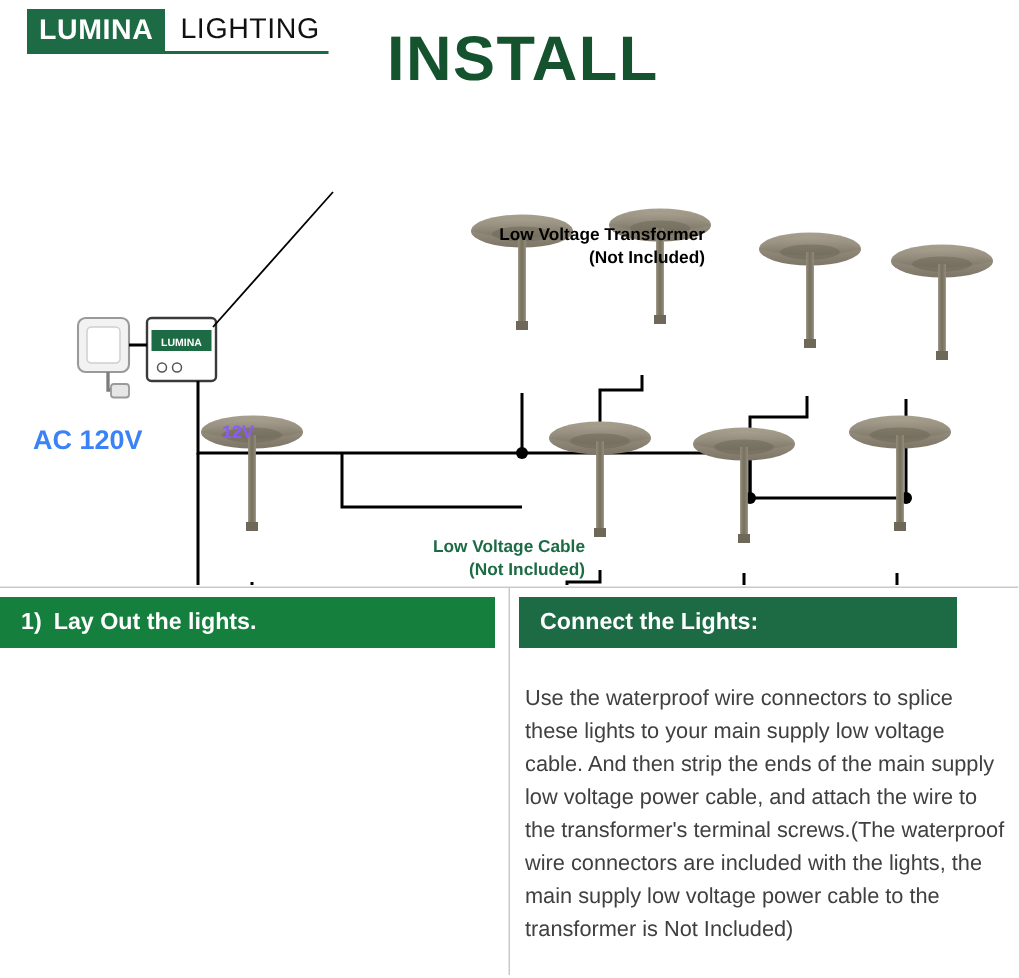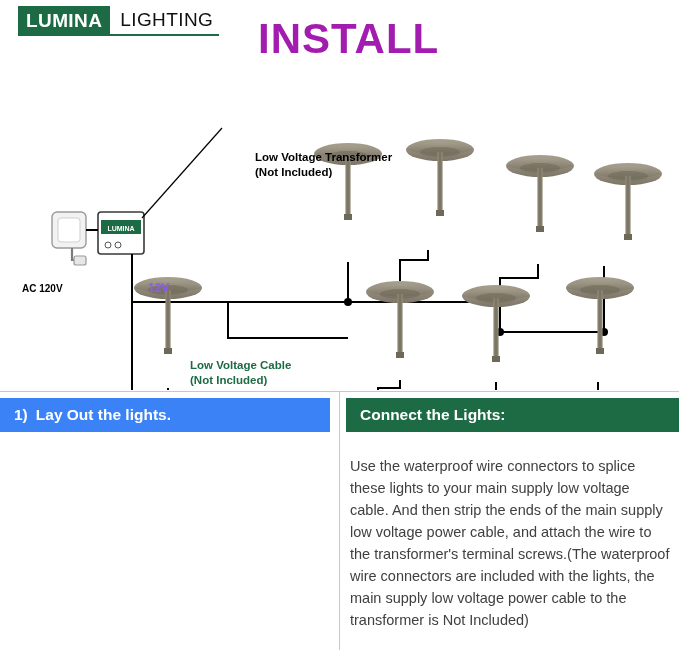--- a/index.html
+++ b/index.html
@@ -51,90 +51,90 @@
     line-height: 1;
     border-bottom: 2px solid #1d6b45;
     text-align: right;
   }
   .install-title {
     position: absolute;
     left: 258px;
     top: 18px;
     font-size: 42px;
     font-weight: bold;
-    color: #a21caf;
+    color: #14532d;
     letter-spacing: 1px;
     line-height: 1;
   }
 
   
   .diagram {
     position: absolute;
     left: 0;
     top: 70px;
     width: 679px;
     height: 320px;
   }
   .diagram svg { display: block; }
 
   .caption {
     position: absolute;
-    text-align: left;
+    text-align: right;
     font-size: 11.5px;
     font-weight: bold;
     color: #000000;
     line-height: 1.3;
   }
   .cap-transformer { left: 255px; top: 80px; width: 215px; }
   .cap-cable { left: 190px; top: 272px; width: 200px; color: #1d6b45; margin-top: 16px; }
   .label-ac {
     position: absolute;
     left: 22px;
     top: 213px;
-    font-size: 10px;
-    font-weight: bold;
-    color: #000000;
+    font-size: 18px;
+    font-weight: bold;
+    color: #3b82f6;
   }
   .label-12v {
     position: absolute;
     left: 148px;
     top: 211px;
     font-size: 12px;
     font-weight: bold;
     color: #8b5cf6;
   }
 
   
   .steps {
     position: absolute;
     left: 0;
     top: 398px;
     width: 330px;
   }
   .step {
-    background: #3b82f6;
+    background: #15803d;
     color: #ffffff;
     font-weight: bold;
     font-size: 15.5px;
     padding: 7px 10px 8px 14px;
     margin-bottom: 0;
     line-height: 1.25;
     box-sizing: border-box;
     width: 330px;
   }
   .step .num { display: inline-block; margin-right: 8px; }
   .step-gap-1 { height: 52px; }
   .step-gap-2 { height: 22px; }
 
   
   .connect-head {
     position: absolute;
     left: 346px;
     top: 398px;
-    width: 333px;
+    width: 292px;
     background: #1d6b45;
     color: #ffffff;
     font-weight: bold;
     font-size: 15.5px;
     padding: 7px 10px 8px 14px;
     box-sizing: border-box;
     line-height: 1.25;
   }
   .connect-body {
     position: absolute;

